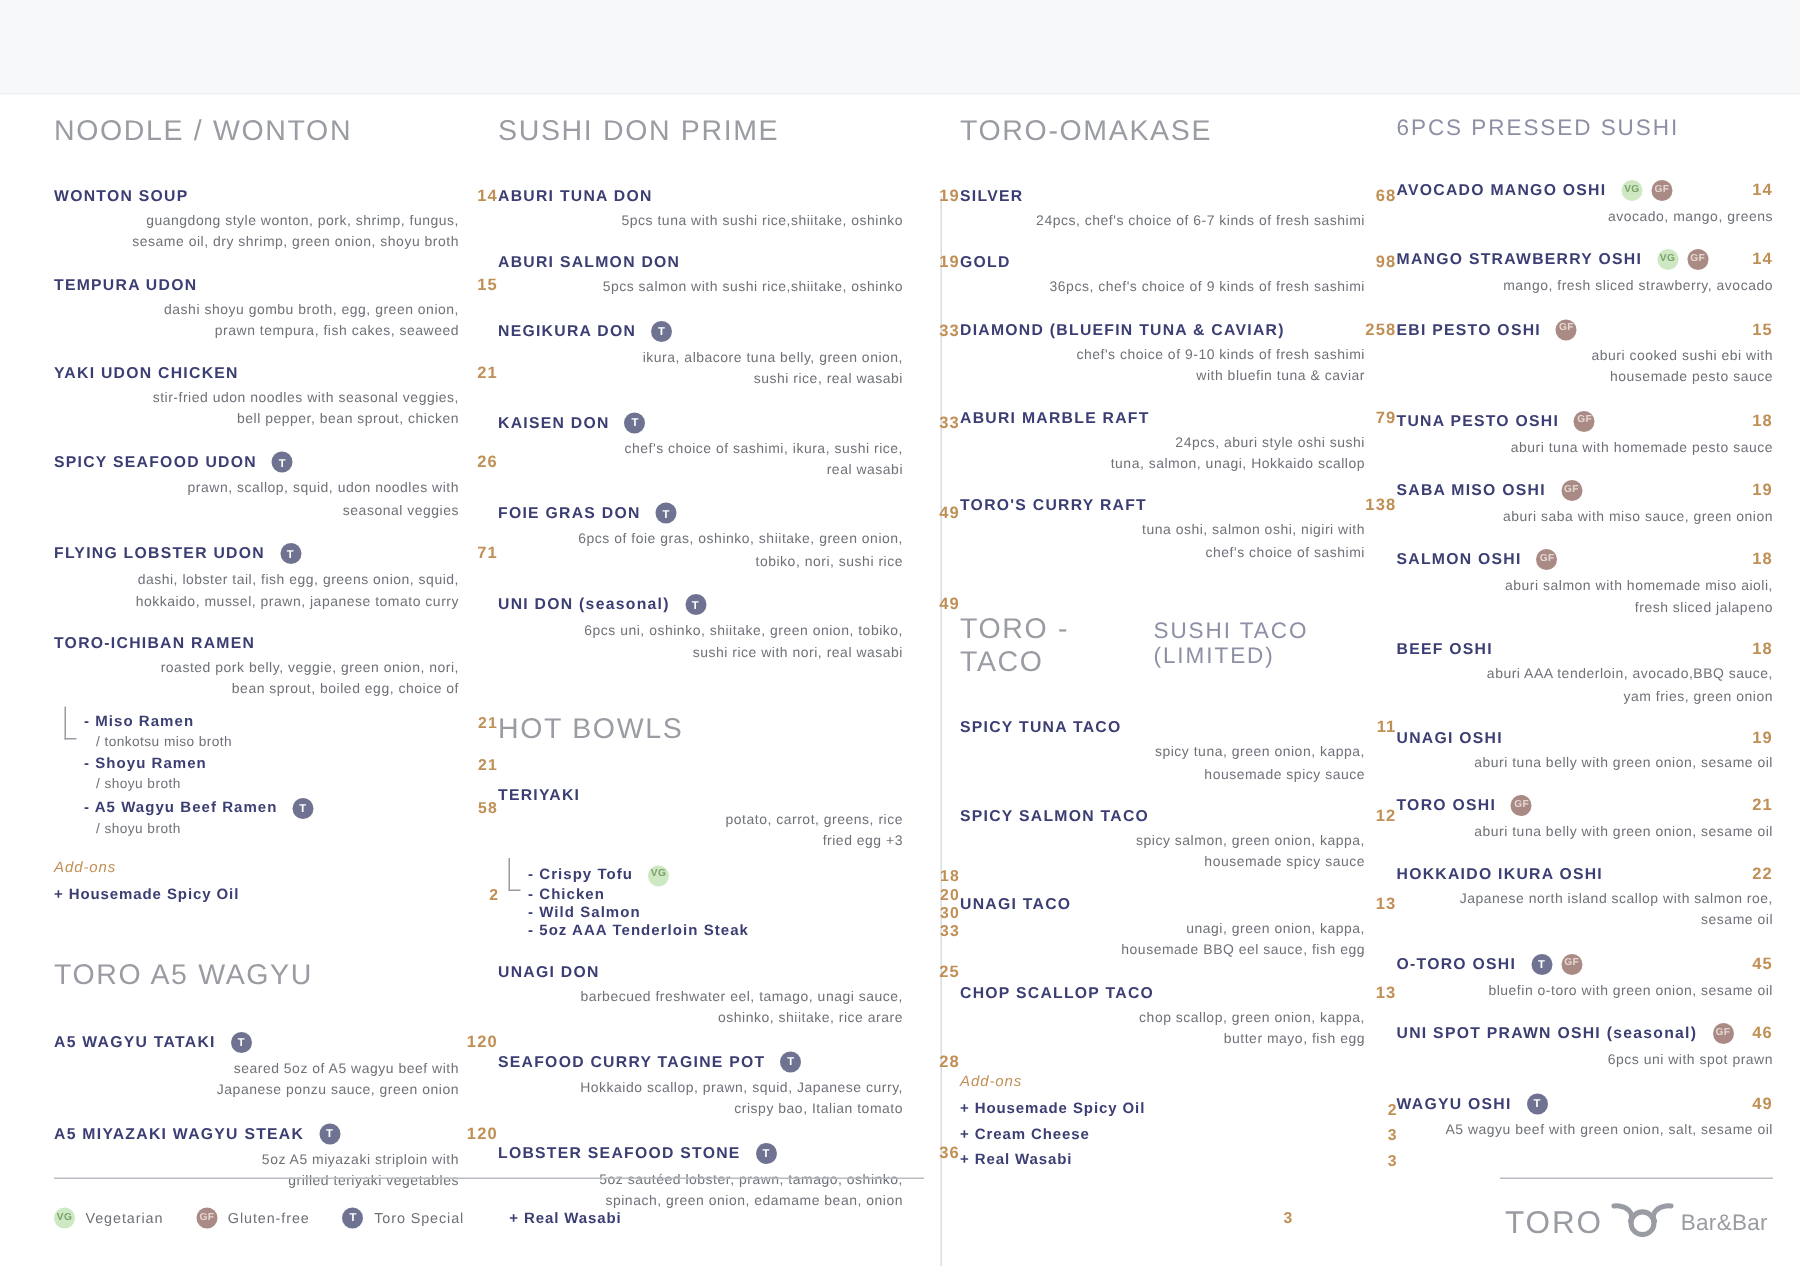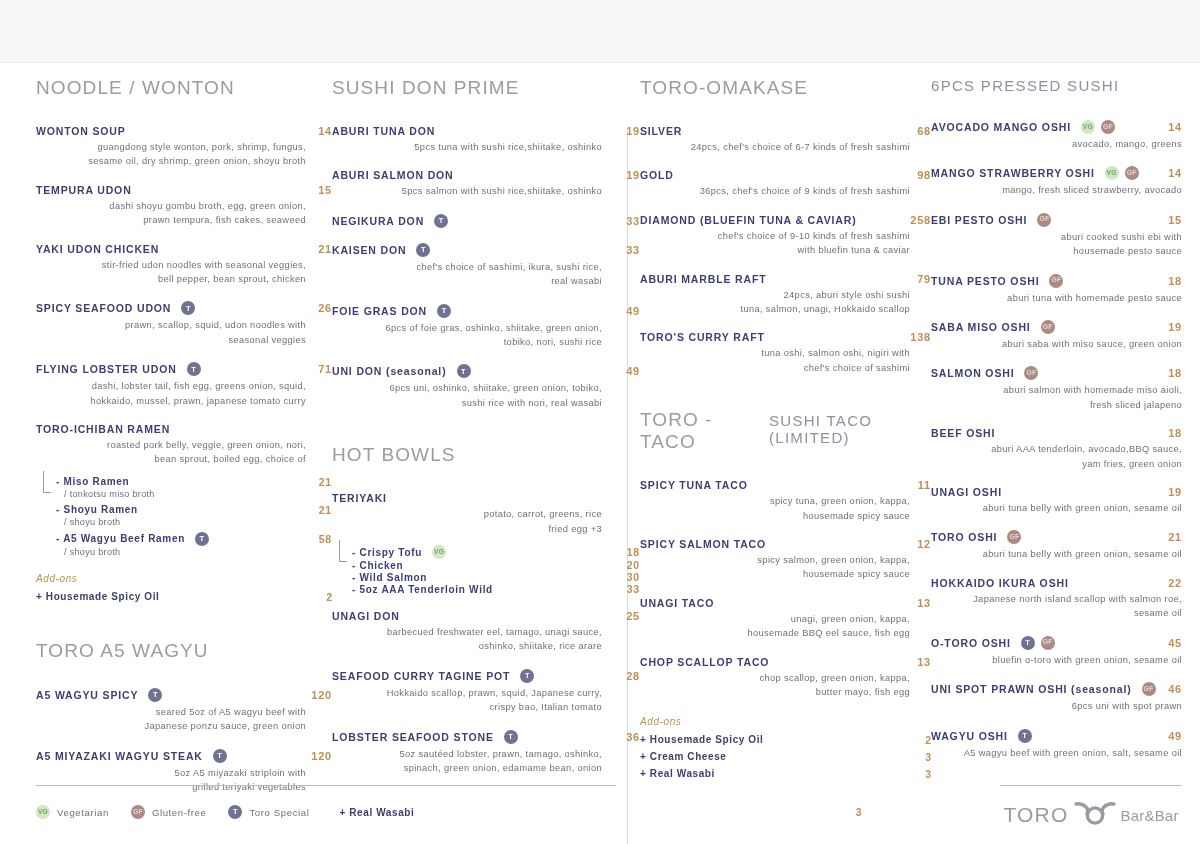--- a/index.html
+++ b/index.html
@@ -243,21 +243,21 @@
             <div class="addon-row">
               <span class="addon-name">+ Housemade Spicy Oil</span>
               <span class="addon-price">2</span>
             </div>
           </div>
           <div class="sec-head spaced">
             <span>TORO A5 WAGYU</span>
           </div>
           <div class="item">
             <div class="item-row">
-              <span class="item-name">A5 WAGYU SPICY</span>
+              <span class="item-name">A5 WAGYU TATAKI</span>
               <span class="badges">
                 <span class="badge badge-t">T</span>
               </span>
               <span class="price">120</span>
             </div>
             <div class="desc">seared 5oz of A5 wagyu beef with<br>Japanese ponzu sauce, green onion</div>
           </div>
           <div class="item">
             <div class="item-row">
               <span class="item-name">A5 MIYAZAKI WAGYU STEAK</span>
@@ -288,20 +288,21 @@
             <div class="desc">5pcs salmon with sushi rice,shiitake, oshinko</div>
           </div>
           <div class="item">
             <div class="item-row">
               <span class="item-name">NEGIKURA DON</span>
               <span class="badges">
                 <span class="badge badge-t">T</span>
               </span>
               <span class="price">33</span>
             </div>
+            <div class="desc">ikura, albacore tuna belly, green onion,<br>sushi rice, real wasabi</div>
           </div>
           <div class="item">
             <div class="item-row">
               <span class="item-name">KAISEN DON</span>
               <span class="badges">
                 <span class="badge badge-t">T</span>
               </span>
               <span class="price">33</span>
             </div>
             <div class="desc">chef's choice of sashimi, ikura, sushi rice,<br>real wasabi</div>
@@ -344,21 +345,21 @@
               </div>
               <div class="variant-row">
                 <span class="variant-name">- Chicken</span>
                 <span class="variant-price">20</span>
               </div>
               <div class="variant-row">
                 <span class="variant-name">- Wild Salmon</span>
                 <span class="variant-price">30</span>
               </div>
               <div class="variant-row">
-                <span class="variant-name">- 5oz AAA Tenderloin Wild</span>
+                <span class="variant-name">- 5oz AAA Tenderloin Steak</span>
                 <span class="variant-price">33</span>
               </div>
             </div>
           </div>
           <div class="item">
             <div class="item-row">
               <span class="item-name">UNAGI DON</span>
               <span class="price">25</span>
             </div>
             <div class="desc">barbecued freshwater eel, tamago, unagi sauce,<br>oshinko, shiitake, rice arare</div>

